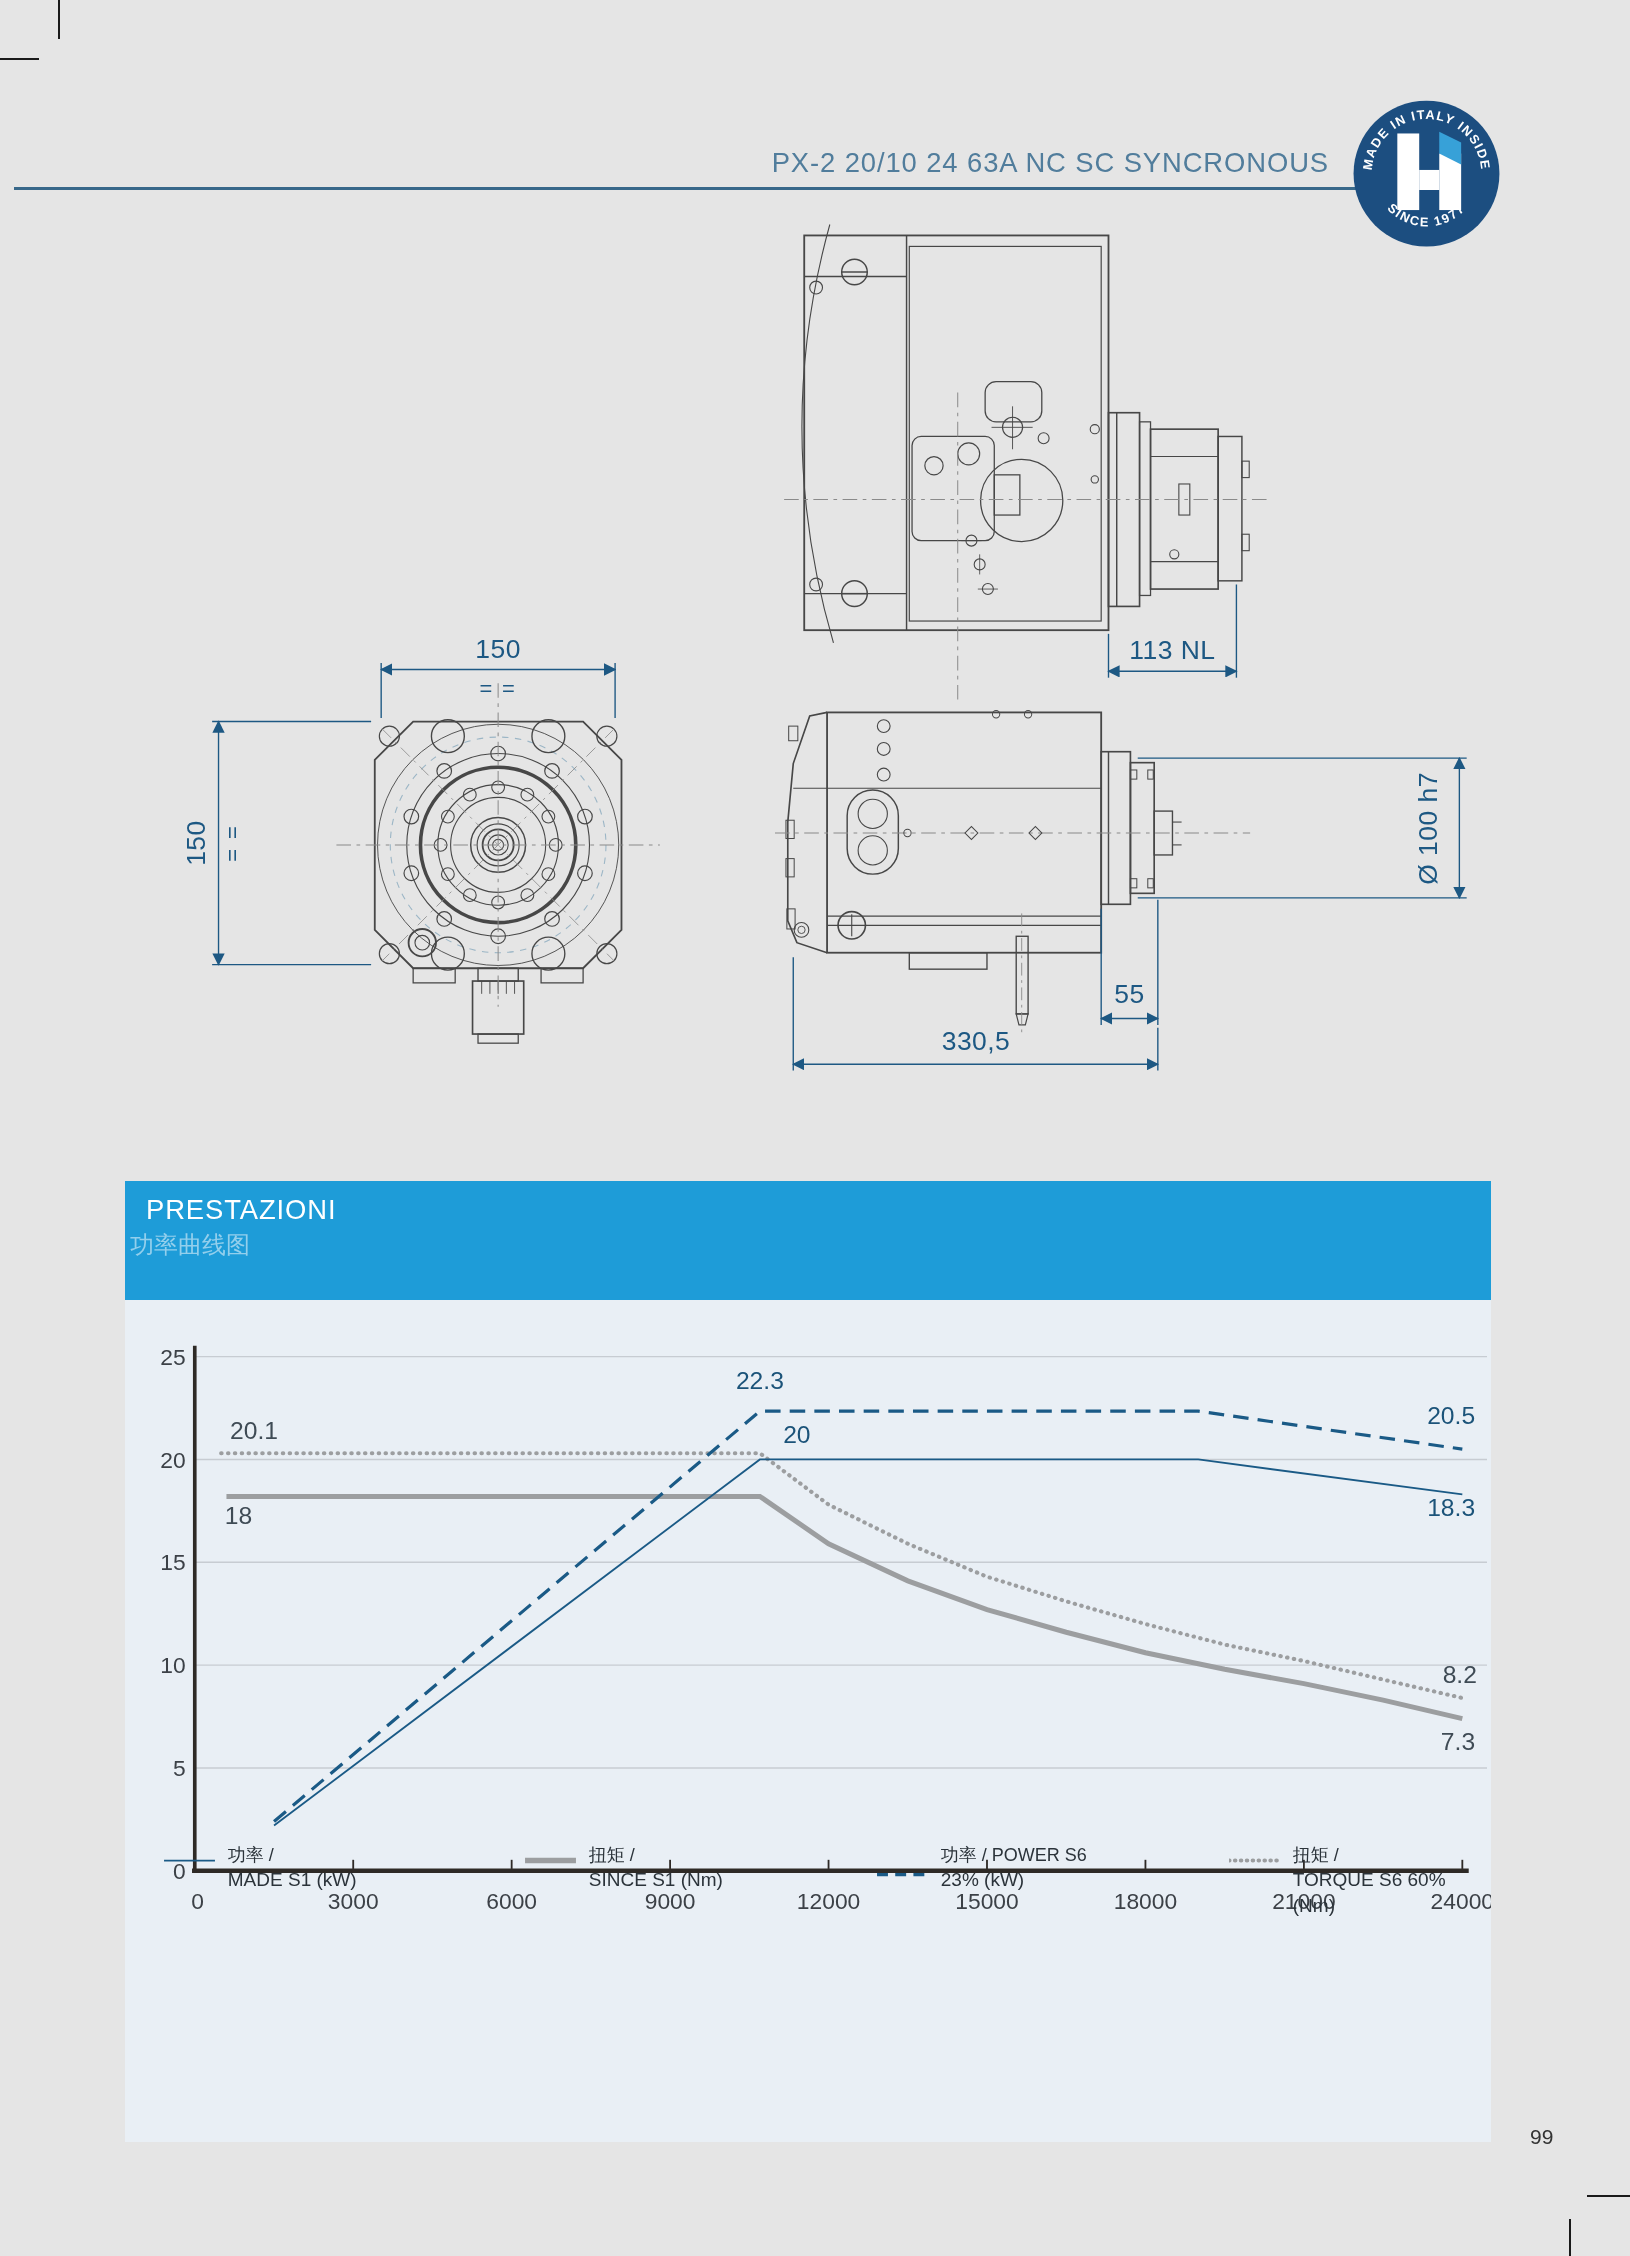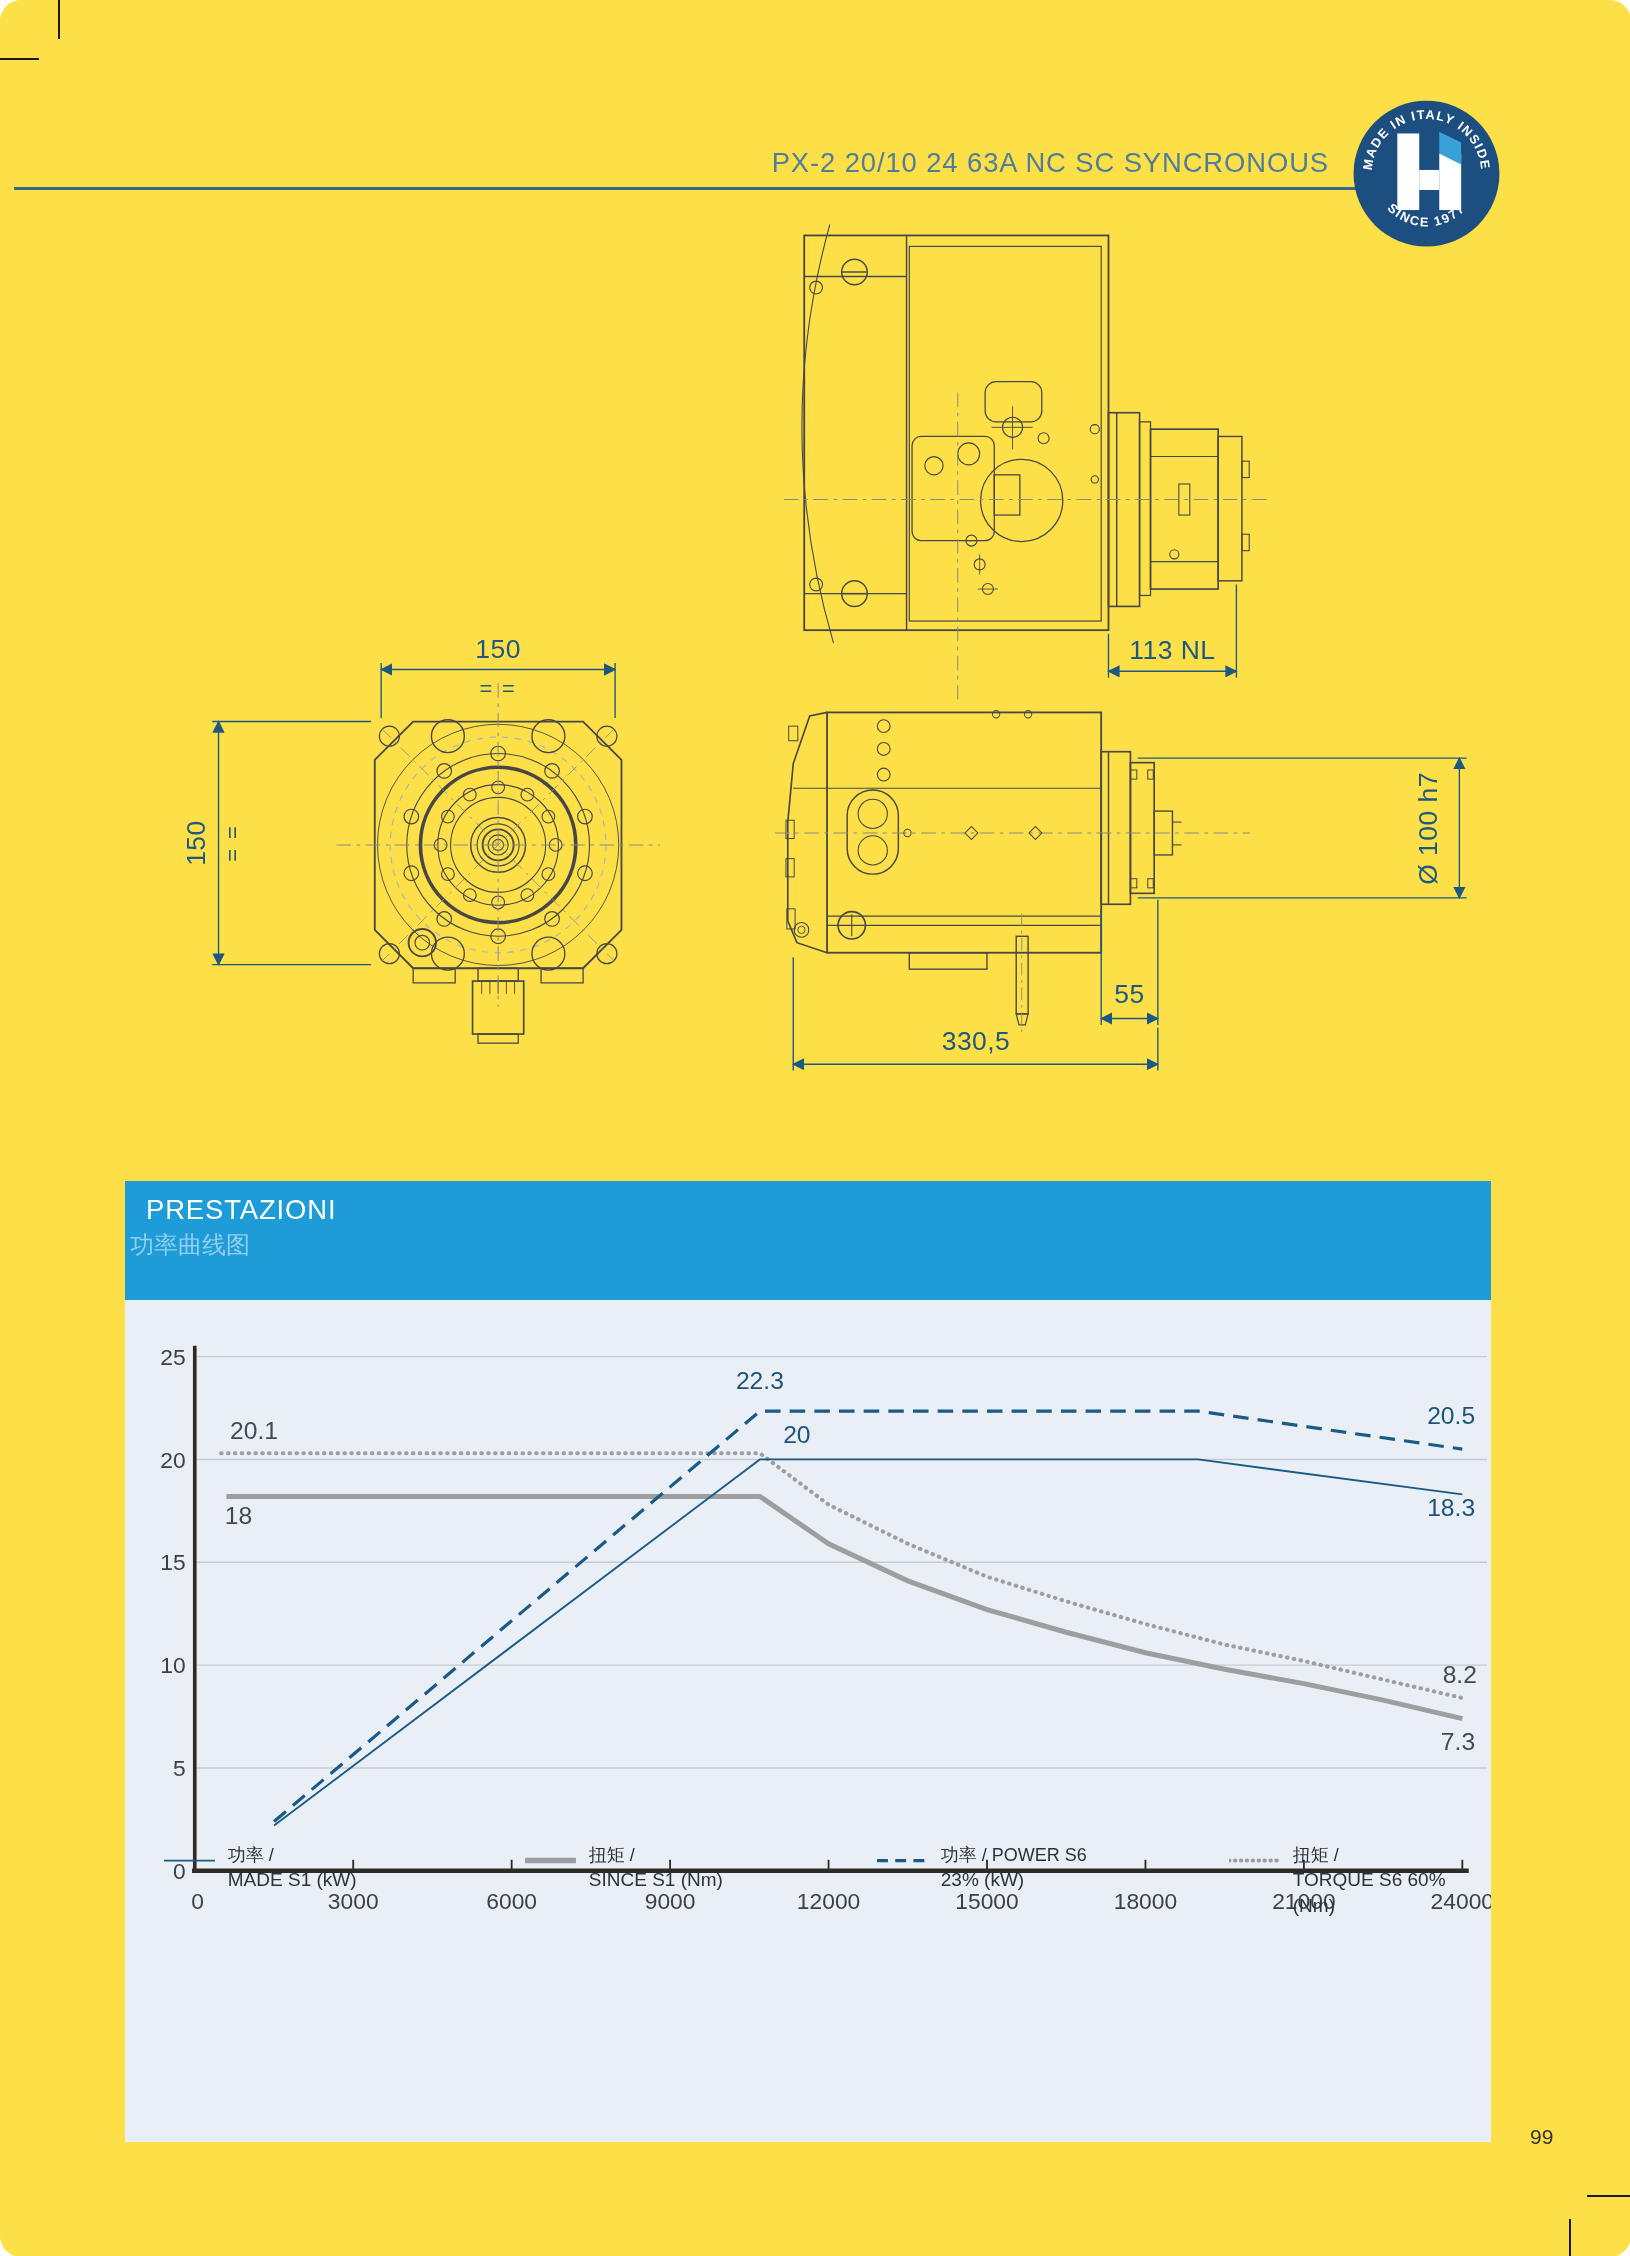--- a/index.html
+++ b/index.html
@@ -1,17 +1,17 @@
 <!DOCTYPE html>
 <html style="font-size:14.6px"><head>
 <meta charset="utf-8">
 <style>
   html,body{margin:0;padding:0;background:#fff;}
-  .page{position:relative;width:1631px;height:2257px;background:#fde047;overflow:hidden;
-        font-family:"Liberation Sans",sans-serif;border-radius:21px;}
+  .page{position:relative;width:1631px;height:2257px;background:#e5e5e5;overflow:hidden;
+        font-family:"Liberation Sans",sans-serif;}
   
   .doc-title{position:absolute;top:147px;right:302px;font-size:27.4px;letter-spacing:0.9px;
              color:#517d9c;white-space:nowrap;}
   .header-rule{position:absolute;left:13.7px;top:187px;width:1354px;height:2.7px;background:#38688a;}
   .badge{position:absolute;left:1349px;top:97px;}
   
   .crop{position:absolute;background:#1a1a1a;}
   
   .panel{position:absolute;left:125px;top:1181px;width:1366px;height:961px;background:#e9eff5;}
   .panel-bar{position:absolute;left:0;top:0;width:100%;height:119px;background:#1e9cd8;}
@@ -335,21 +335,21 @@
     </div>
     <div class="legend-item" style="left:400px;top:662px;">
       <svg class="legend-swatch" width="51" height="9.1" viewBox="0 0 56 10">
         <line x1="0" y1="5" x2="56" y2="5" stroke="#9c9ea0" stroke-width="6"></line>
         </svg>
       <div class="legend-text">
         <div class="l1">扭矩 /</div>
         <div>SINCE S1 (Nm)</div>
       </div>
     </div>
-    <div class="legend-item" style="left:752px;top:662px;">
+    <div class="legend-item" style="left:752px;top:662px;align-items:center;">
       <svg class="legend-swatch" width="51" height="9.1" viewBox="0 0 56 10">
         <line x1="0" y1="5" x2="56" y2="5" stroke="#1a5a86" stroke-width="3.5" stroke-dasharray="12 8"></line>
         </svg>
       <div class="legend-text">
         <div class="l1">功率 / POWER S6</div>
         <div>23% (kW)</div>
       </div>
     </div>
     <div class="legend-item" style="left:1104px;top:662px;">
       <svg class="legend-swatch" width="51" height="9.1" viewBox="0 0 56 10">

